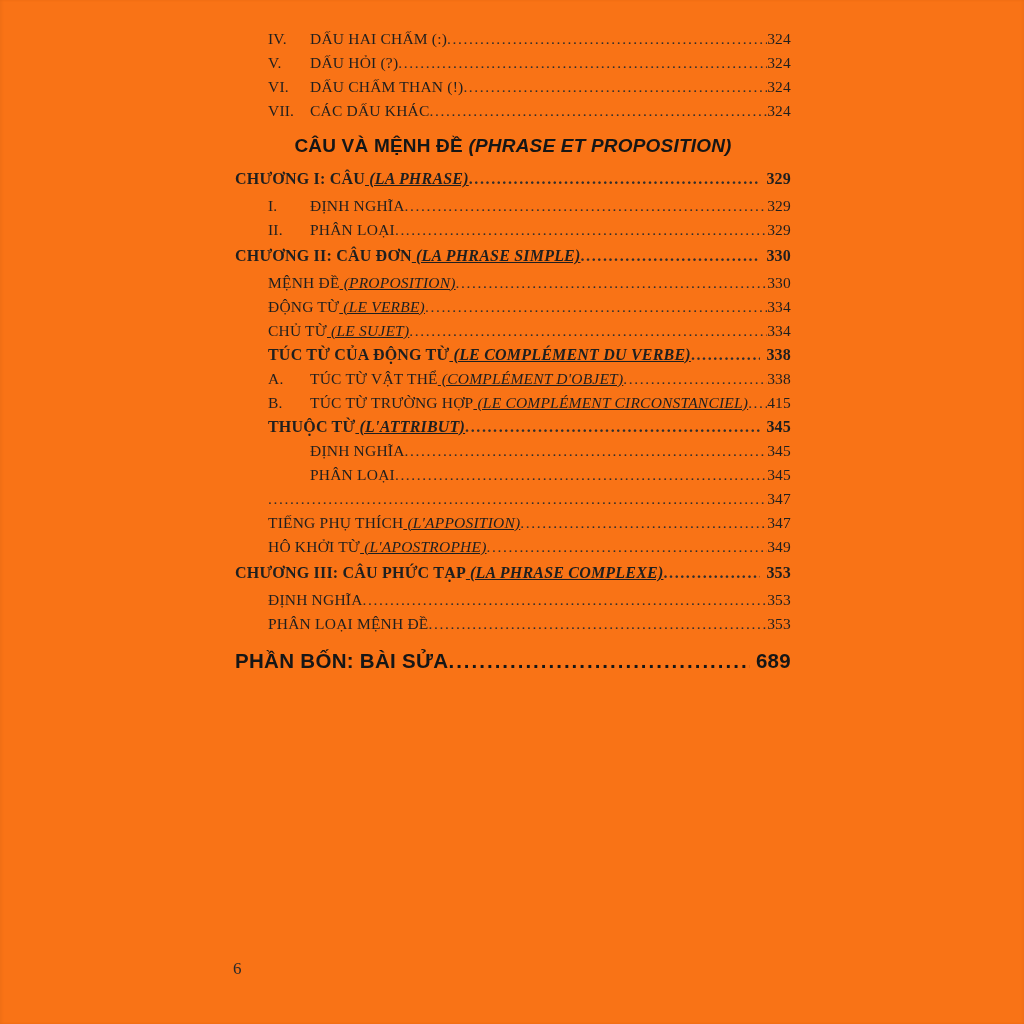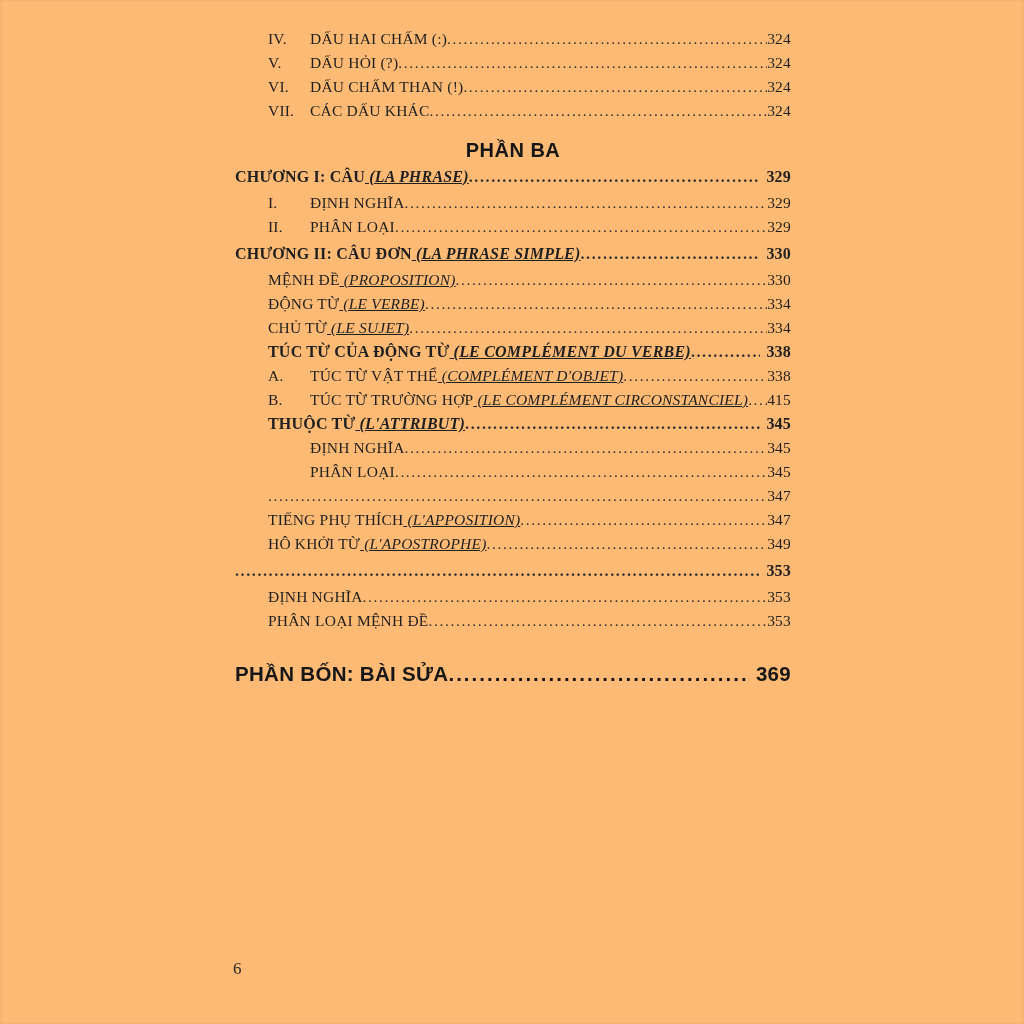--- a/index.html
+++ b/index.html
@@ -6,21 +6,21 @@
   html, body { width: 1024px; height: 1024px; }
   body {
     background: #f6f6f6;
     font-family: "Liberation Serif", serif;
     color: #1f1f1f;
     position: relative;
     overflow: hidden;
   }
   .page {
     position: absolute; inset: 0;
-    background: #fdba74;
+    background: #f97316;
     box-shadow: inset 2px 0 3px rgba(0,0,0,0.04), inset -2px 0 3px rgba(0,0,0,0.04);
     padding-left: 42px;
   }
   .content {
     position: absolute;
     left: 235px; top: 27px;
     width: 556px;
   }
   .row {
     display: flex;
@@ -47,21 +47,21 @@
   .pg { flex: none; }
   .t-numbered, .t-plain, .t-boldsub { padding-left: 33px; }
   .t-indent2 { padding-left: 75px; }
   .t-chapter { font-weight: bold; margin: 2.5px 0; font-size: 16px; }
   .t-boldsub { font-weight: bold; font-size: 16px; }
   .t-chapter .pg, .t-boldsub .pg, .t-part .pg { padding-left: 6px; font-weight: bold; }
   .t-part {
     font-family: "Liberation Sans", sans-serif;
     font-weight: bold;
     font-size: 20.5px;
-    margin-top: 29px;
+    margin-top: 13px;
     letter-spacing: 0.3px;
     color: #161616;
   }
   .t-part .dots { color: #161616; }
   .t-part .dots::after { letter-spacing: 2px; }
   .part-heading {
     text-align: center;
     font-family: "Liberation Sans", sans-serif;
     font-weight: bold;
     font-size: 20px;
@@ -116,22 +116,25 @@
           <span class="pg">324</span>
         </div>
         <div class="row t-numbered">
           <span class="num">VII.</span>
           <span class="label">CÁC DẤU KHÁC</span>
           <span class="dots"></span>
           <span class="pg">324</span>
         </div>
       </div>
 
-    <div class="part-heading">PHẦN BA</div>
-
+
+    <div class="part-subtitle">
+      <span>CÂU VÀ MỆNH ĐỀ</span>
+      <span class="french-sans">(PHRASE ET PROPOSITION)</span>
+    </div>
 
     <div id="entry-list">
         <div class="row t-chapter">
           <span class="label">CHƯƠNG I: CÂU<span class="french">&nbsp;(LA PHRASE)</span></span>
           <span class="dots"></span>
           <span class="pg">329</span>
         </div>
         <div class="row t-numbered">
           <span class="num">I.</span>
           <span class="label">ĐỊNH NGHĨA</span>
@@ -204,36 +207,37 @@
           <span class="label">TIẾNG PHỤ THÍCH<span class="french">&nbsp;(L'APPOSITION)</span></span>
           <span class="dots"></span>
           <span class="pg">347</span>
         </div>
         <div class="row t-plain">
           <span class="label">HÔ KHỞI TỪ<span class="french">&nbsp;(L'APOSTROPHE)</span></span>
           <span class="dots"></span>
           <span class="pg">349</span>
         </div>
         <div class="row t-chapter">
+          <span class="label">CHƯƠNG III: CÂU PHỨC TẠP<span class="french">&nbsp;(LA PHRASE COMPLEXE)</span></span>
           <span class="dots"></span>
           <span class="pg">353</span>
         </div>
         <div class="row t-plain">
           <span class="label">ĐỊNH NGHĨA</span>
           <span class="dots"></span>
           <span class="pg">353</span>
         </div>
         <div class="row t-plain">
           <span class="label">PHÂN LOẠI MỆNH ĐỀ</span>
           <span class="dots"></span>
           <span class="pg">353</span>
         </div>
         <div class="row t-part">
           <span class="label">PHẦN BỐN: BÀI SỬA</span>
           <span class="dots"></span>
-          <span class="pg">369</span>
+          <span class="pg">689</span>
         </div>
       </div>
 
   </div>
 
   <div class="folio">6</div>
 </div>
 
 </body></html>

